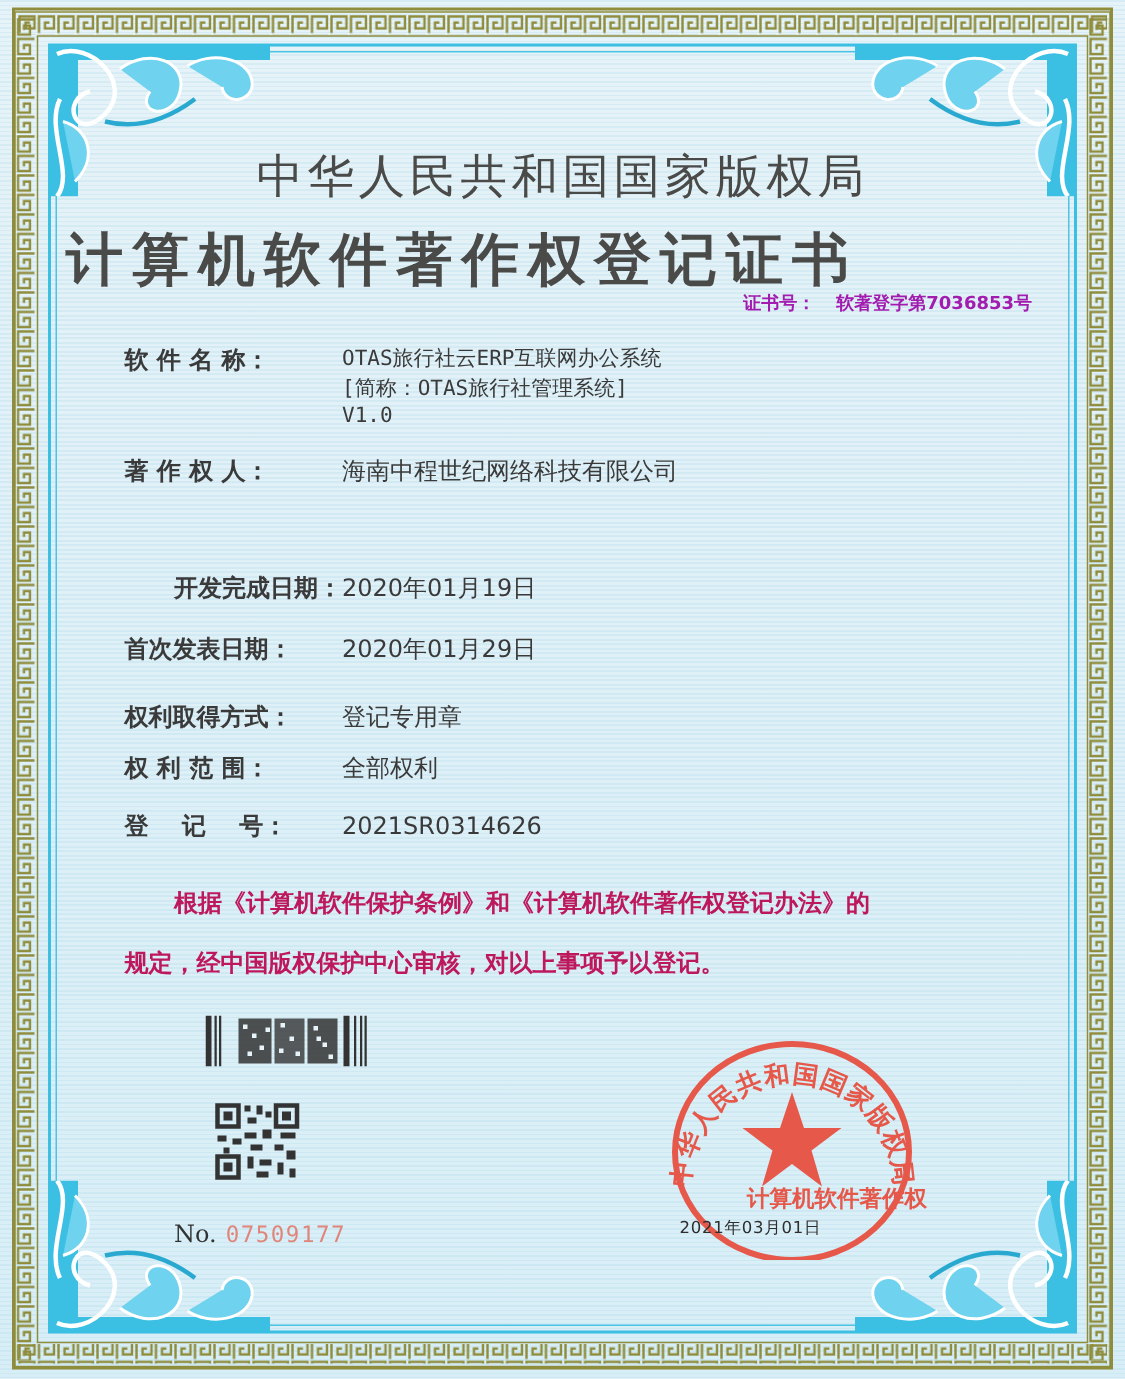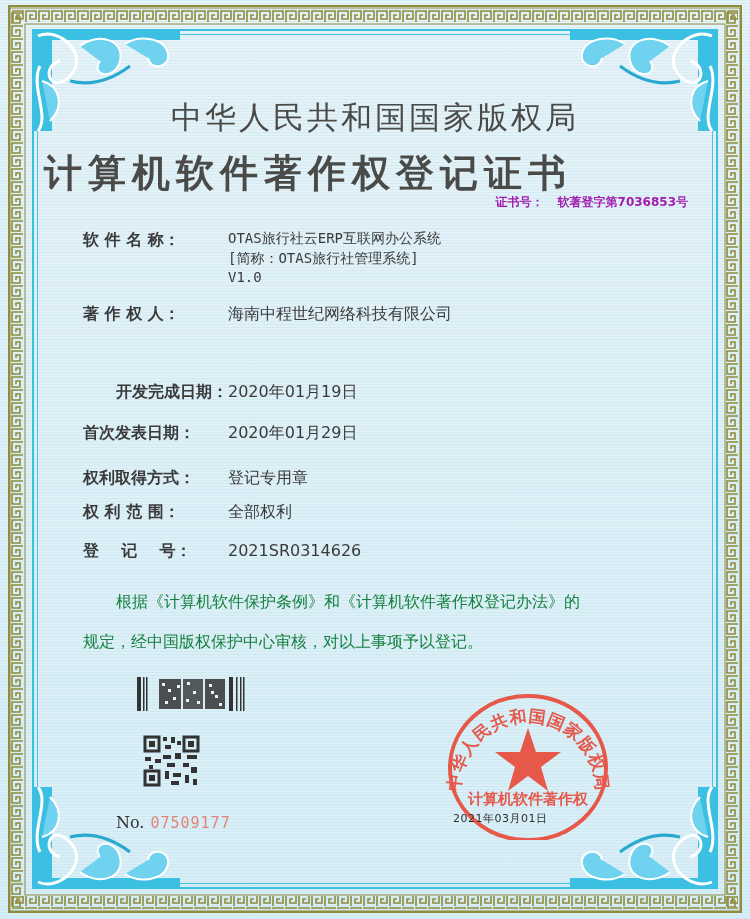--- a/index.html
+++ b/index.html
@@ -53,31 +53,31 @@
       color: #a21caf;
     }
     .cert-no .lbl { margin-right: 14px; }
 
     .field { position: absolute; left: 83px; font-size: 16px; color: #3a3a3a; font-weight: bold; }
     .field .label { display: inline-block; width: 145px; white-space: pre; }
     .field .value { position: absolute; left: 145px; top: 0; white-space: nowrap; font-weight: normal; }
     .mono { font-family: "DejaVu Sans Mono", monospace; font-size: 14px; }
 
     .para {
-      position: absolute; left: 83px; font-size: 16px; font-weight: normal; color: #15803d; white-space: nowrap;
+      position: absolute; left: 83px; font-size: 16px; font-weight: bold; color: #be185d; white-space: nowrap;
     }
 
     .barcode { position: absolute; left: 137px; top: 677px; width: 110px; height: 34px; }
     .qrcode { position: absolute; left: 143px; top: 735px; width: 57px; height: 52px; }
     .serial { position: absolute; left: 116px; top: 813px; font-family: "DejaVu Serif", serif; font-size: 16px; color: #333; }
     .serial .num { font-family: "DejaVu Sans Mono", monospace; color: #e0857a; font-size: 15px; margin-left: 6px; letter-spacing: 1px; }
 
     .seal { position: absolute; left: 438px; top: 672px; width: 180px; height: 168px; }
     .seal-line {
-      position: absolute; left: 0; right: 0; text-align: center; color: #e6584a; font-size: 15px; font-weight: bold;
+      position: absolute; left: 0; right: 0; text-align: right; color: #e6584a; font-size: 15px; font-weight: bold;
     }
     .issue-date {
       position: absolute; left: 453px; top: 811px; font-size: 11px; color: #2e2e2e; letter-spacing: 0.5px;
     }
   </style>
 </head>
 <body>
 
 <div class="paper"></div>
 

